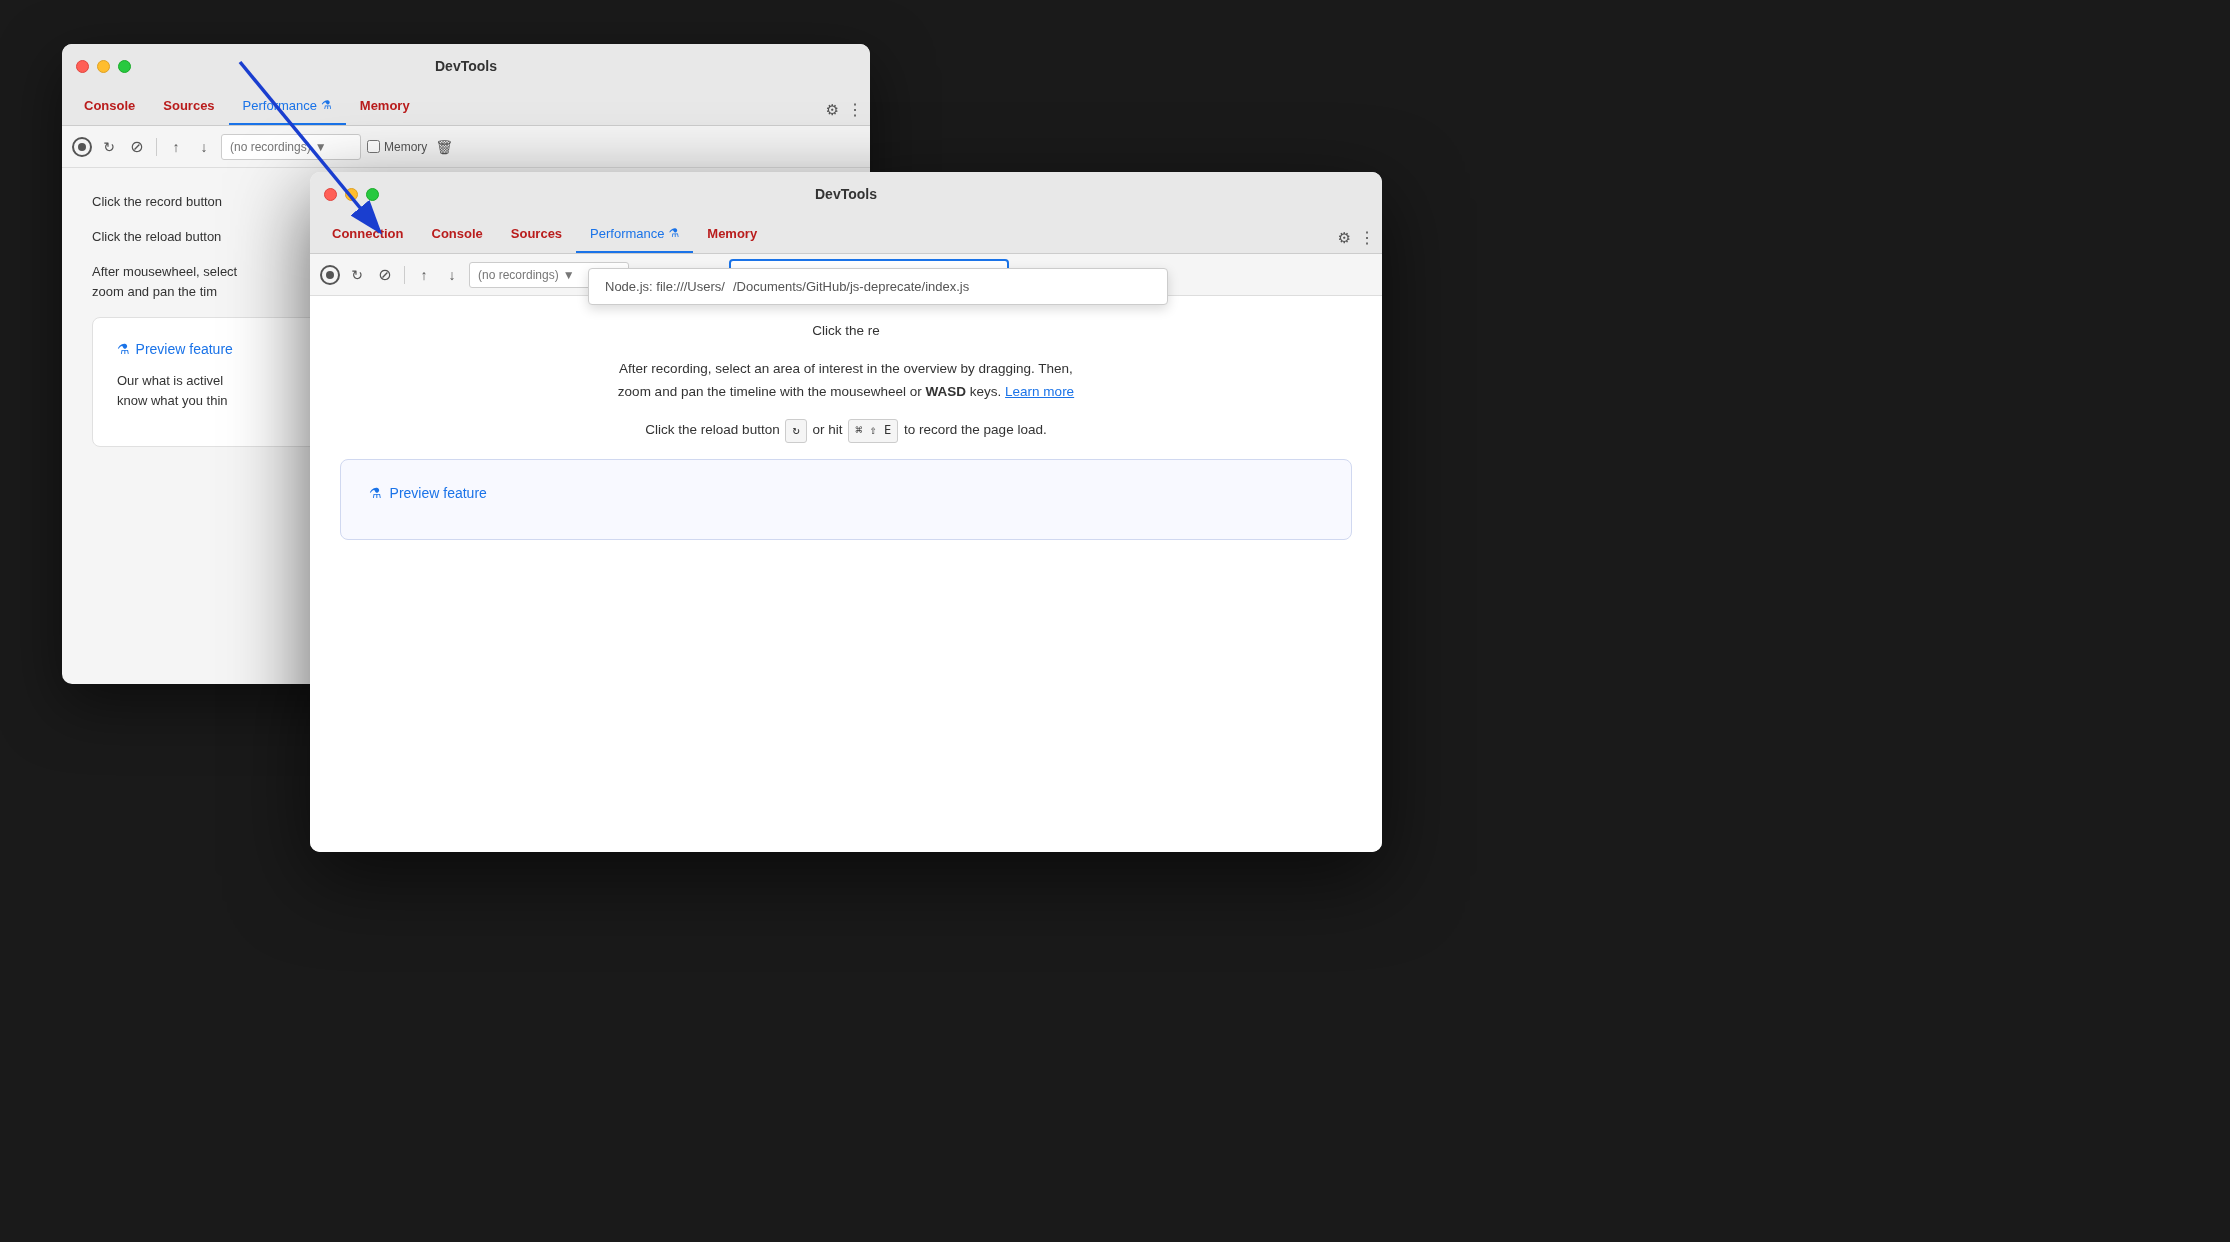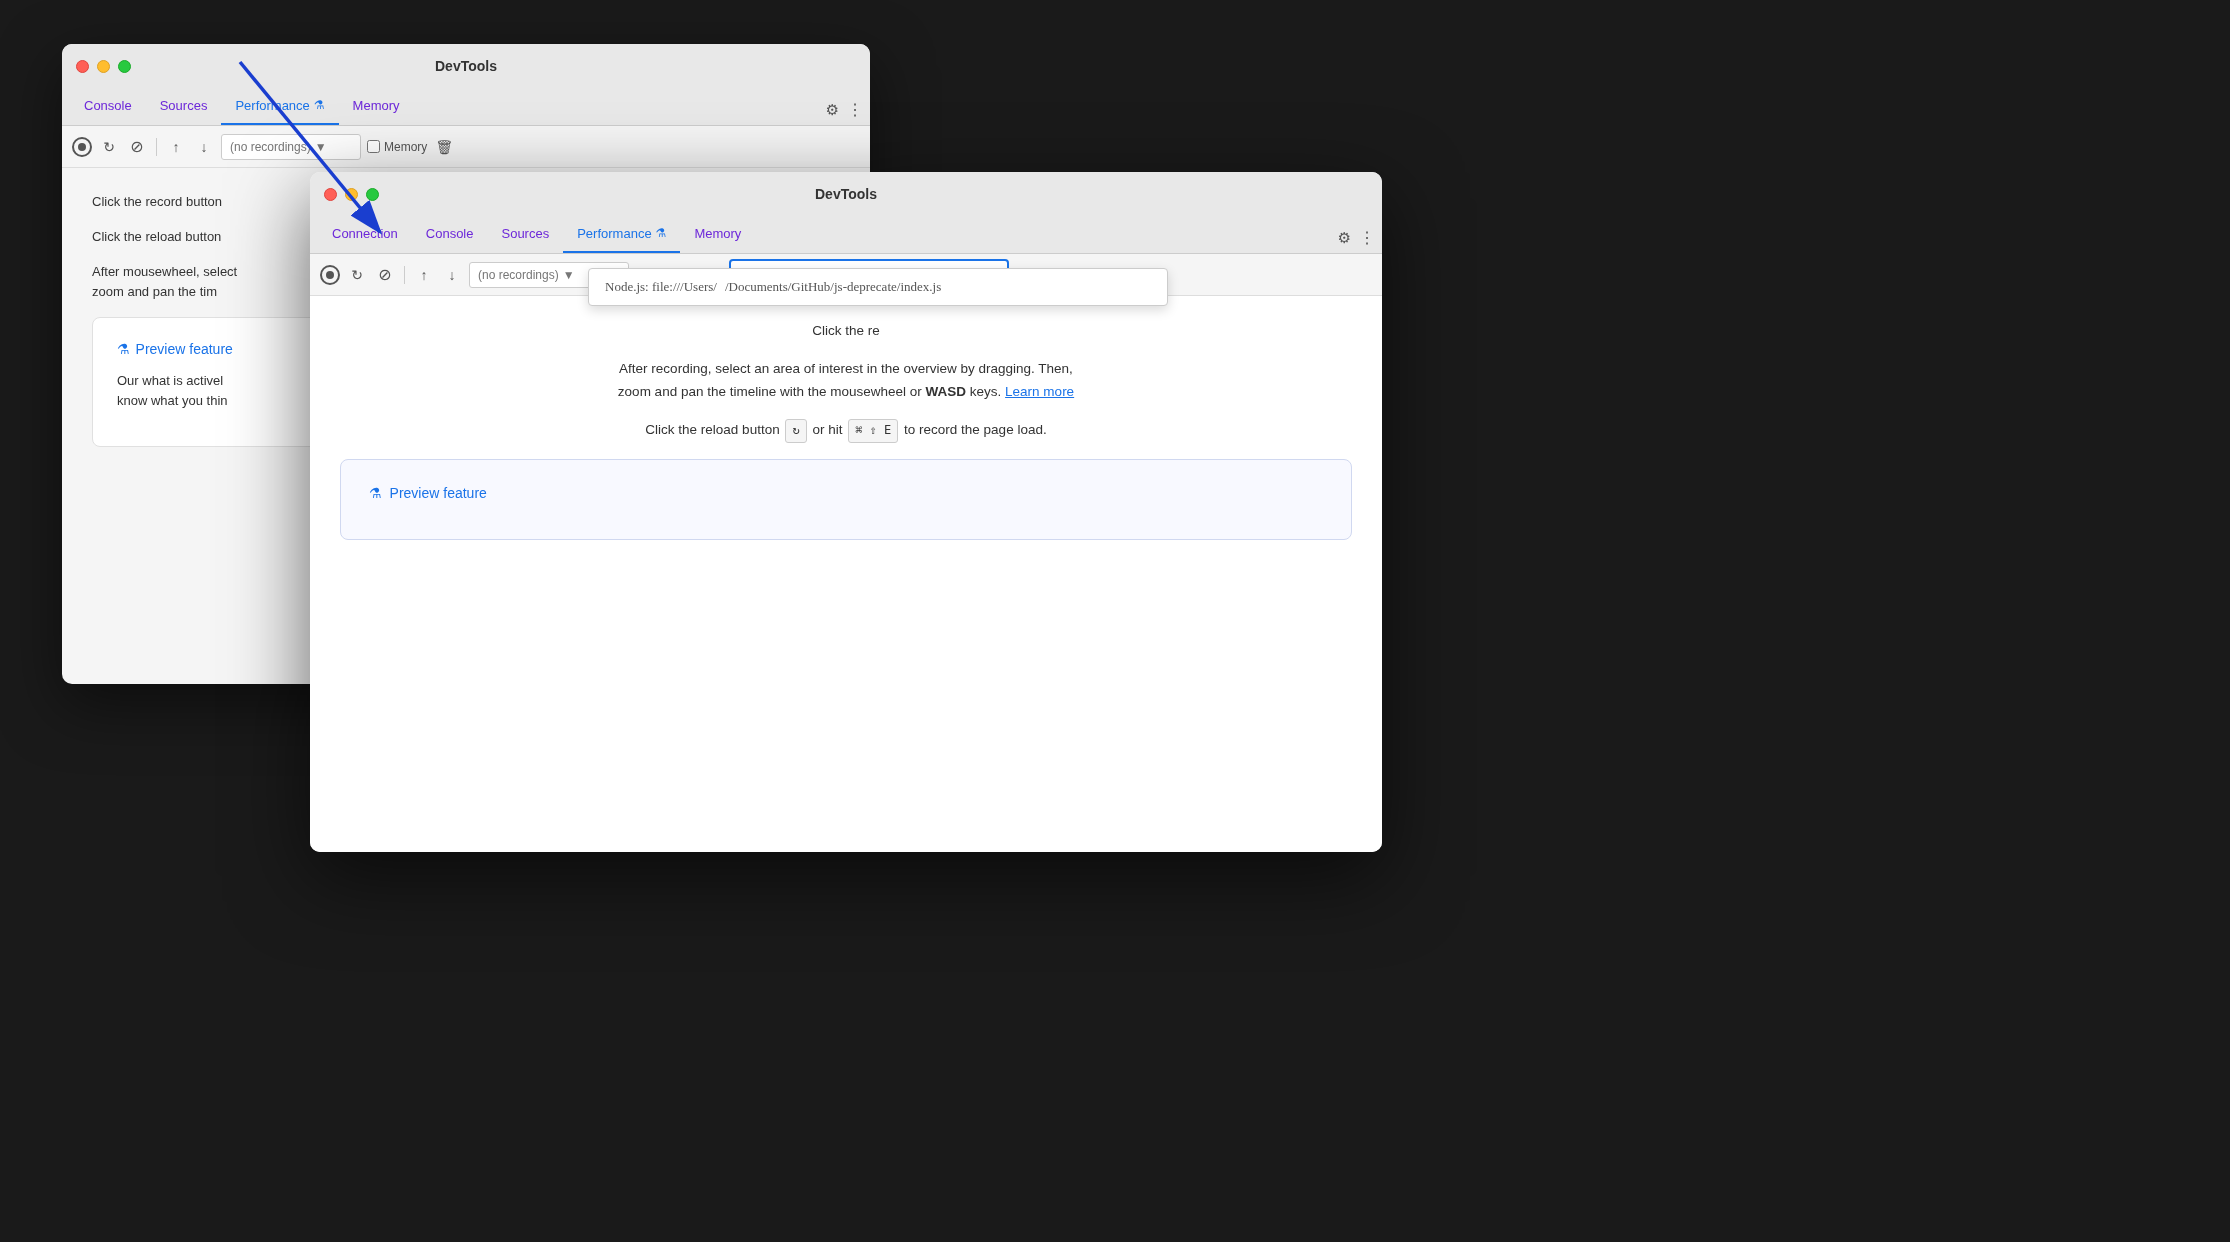--- a/index.html
+++ b/index.html
@@ -57,27 +57,28 @@
       align-items: flex-end;
       background: #e8e8e8;
       border-bottom: 1px solid #ccc;
       padding: 0 8px;
       height: 38px;
       position: relative;
     }
     .tab-item {
       padding: 6px 14px;
       font-size: 13px;
-      color: #6d28d9;
+      color: #b91c1c;
       cursor: pointer;
       border-bottom: 2px solid transparent;
       height: 38px;
       display: flex;
       align-items: center;
       gap: 4px;
+      font-weight: bold;
     }
     .tab-item.active {
       color: #1a73e8;
       border-bottom: 2px solid #1a73e8;
       font-weight: 500;
     }
     .tab-icons-right {
       position: absolute;
       right: 8px;
       display: flex;
@@ -221,21 +222,20 @@
     .vm-dropdown-open {
       position: absolute;
       top: 96px;
       left: 590px;
       background: white;
       border: 1px solid #ccc;
       border-radius: 4px;
       box-shadow: 0 4px 12px rgba(0,0,0,0.15);
       z-index: 20;
       min-width: 580px;
-      font-family: Liberation Serif, serif;
     }
     .vm-option {
       padding: 10px 16px;
       font-size: 13px;
       color: #333;
       cursor: pointer;
       display: flex;
       gap: 8px;
     }
     .vm-option-label {

